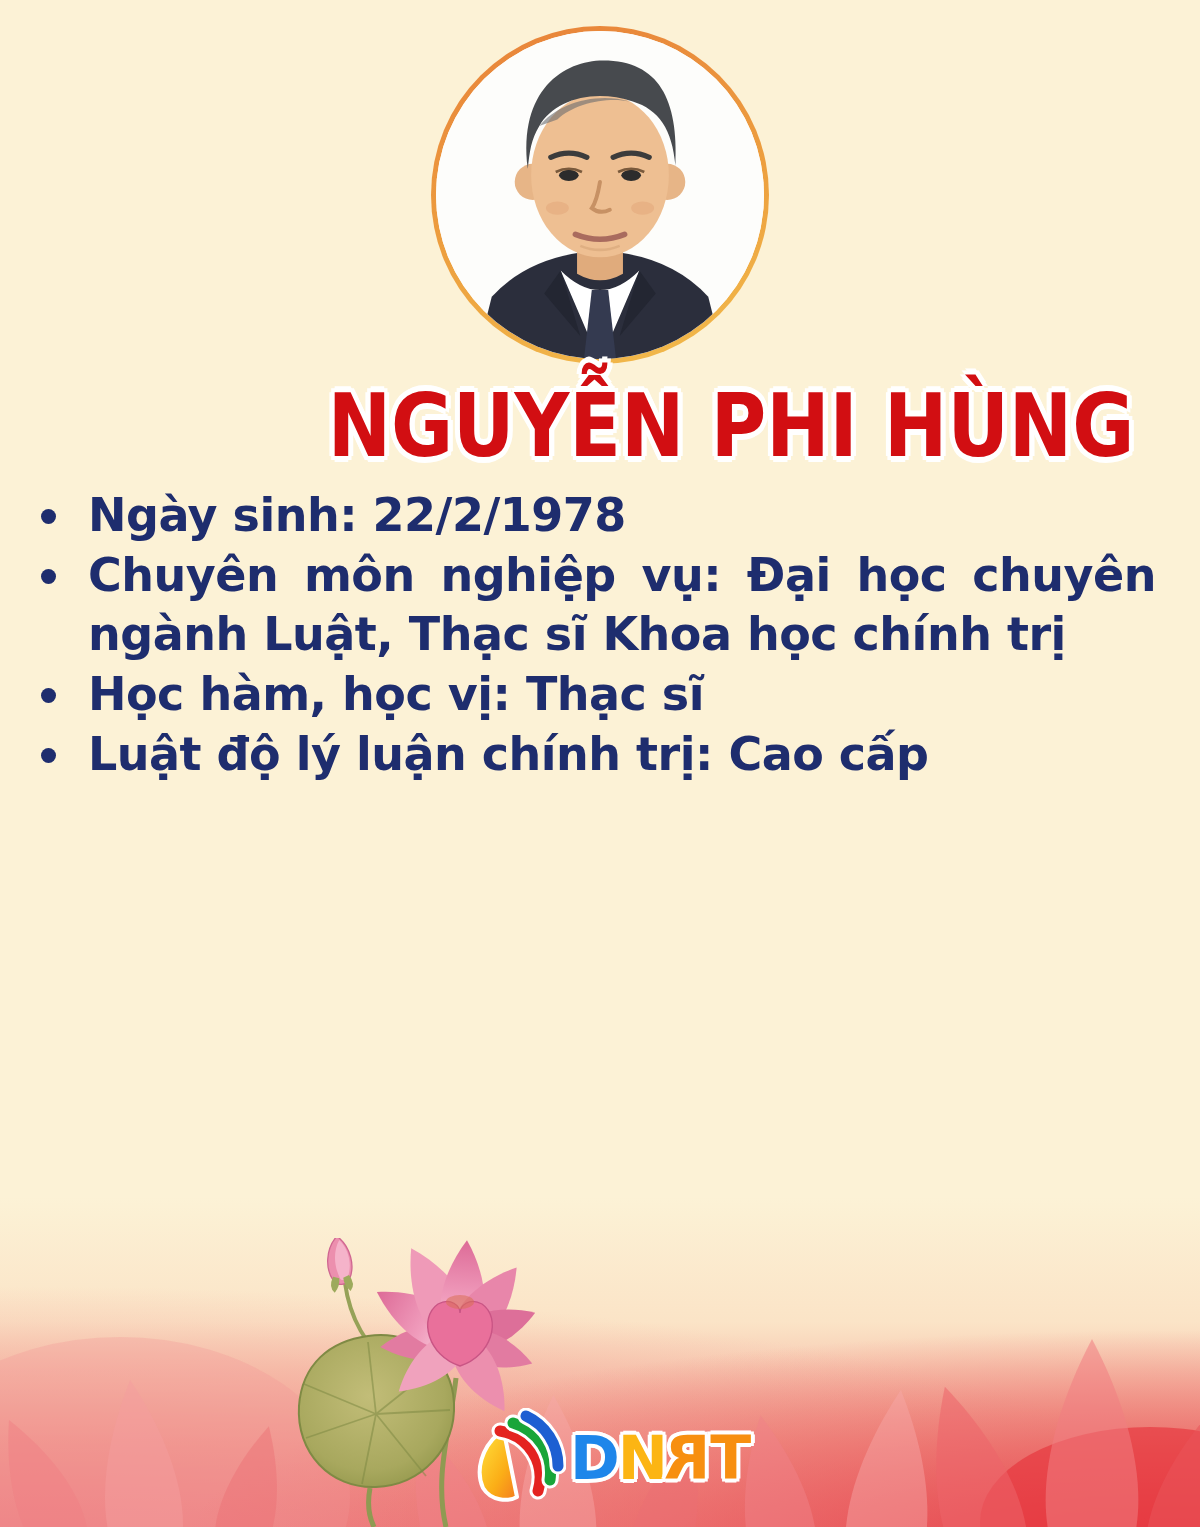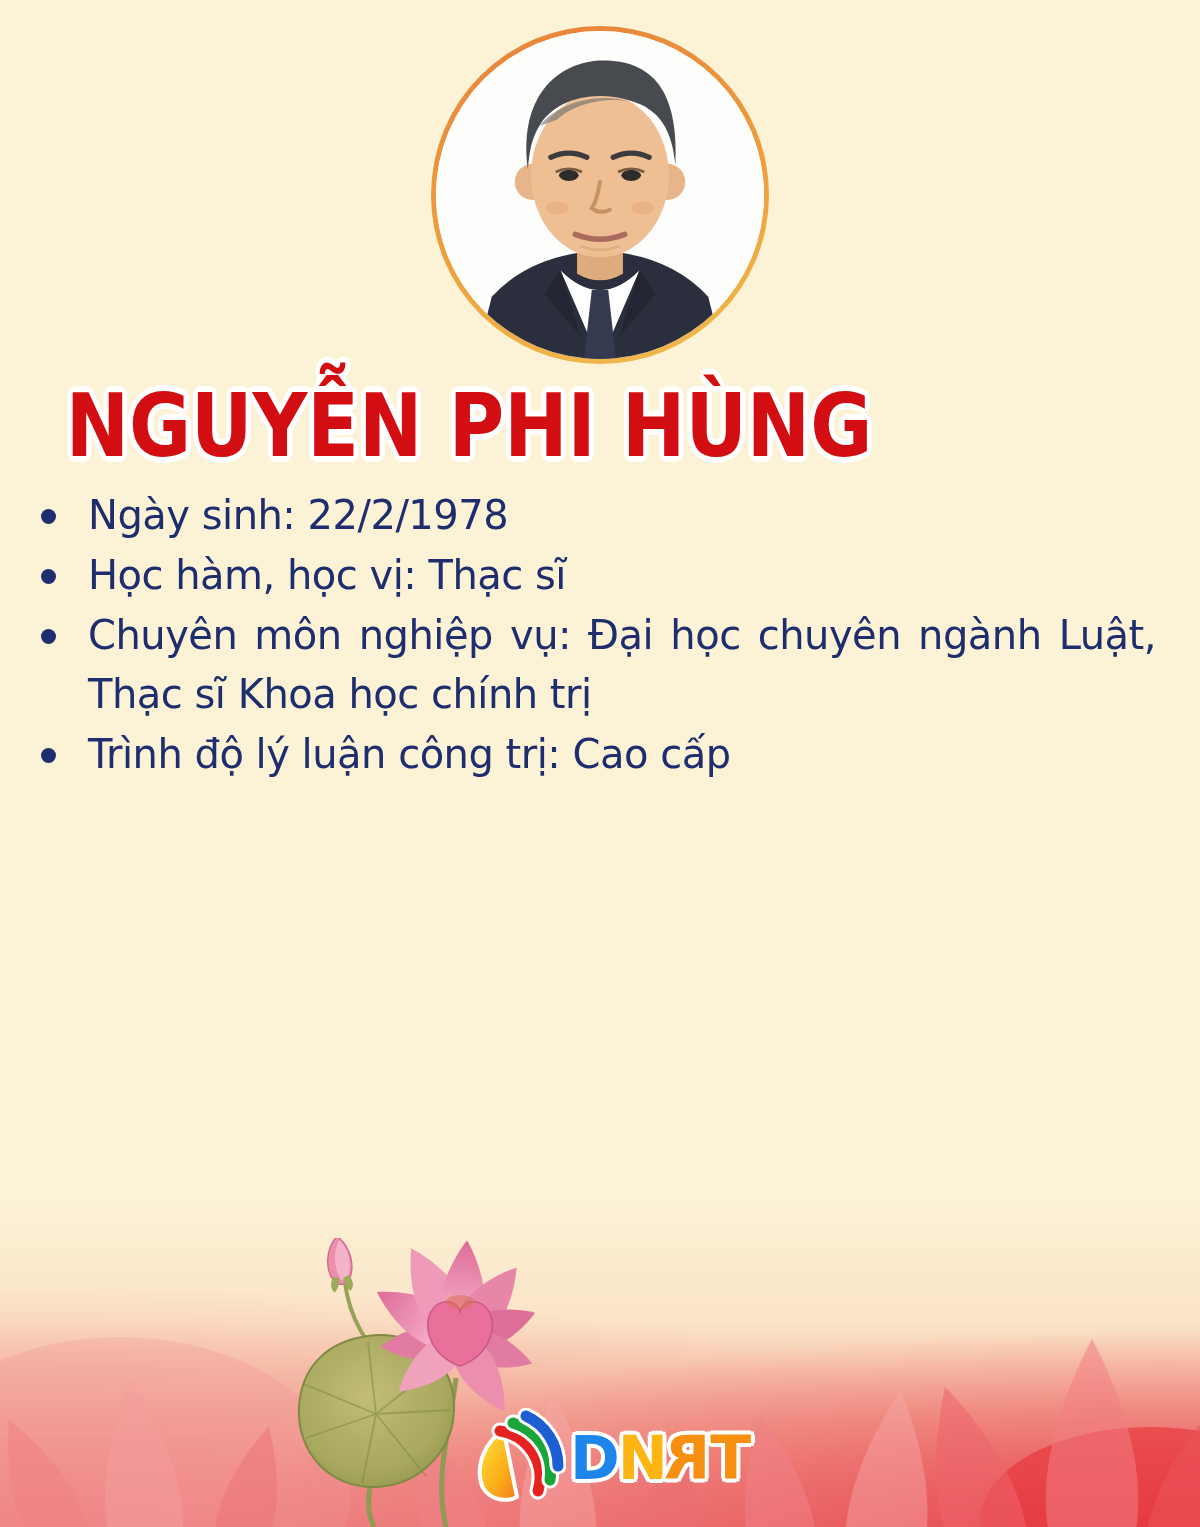--- a/index.html
+++ b/index.html
@@ -39,21 +39,21 @@
     background:linear-gradient(165deg,var(--ring1) 0%,#eda03f 55%,var(--ring2) 100%);
     z-index:2;
   }
   .portrait-inner{
     width:100%;height:100%;
     border-radius:50%;
     background:#fdfdfb;
     overflow:hidden;
   }
   
-  .name-wrap{position:relative;margin-top:16px;text-align:left;z-index:2;}
+  .name-wrap{position:relative;margin-top:16px;text-align:right;z-index:2;}
   .person-name{
     display:inline-block;
     font-size:88px;
     font-weight:bold;
     line-height:1.04;
     color:var(--red);
     white-space:nowrap;
     transform:scaleX(.86);
     transform-origin:center;
     letter-spacing:0;
@@ -63,22 +63,22 @@
   }
   
   ul.bio{
     list-style:none;
     margin:14px 44px 0 88px;
     z-index:2;position:relative;
   }
   ul.bio li{
     position:relative;
     color:var(--navy);
-    font-weight:normal;
-    font-size:40px;
+    font-weight:bold;
+    font-size:46px;
     line-height:59px;
     letter-spacing:-.5px;
     text-align:justify;
     margin-bottom:1px;
   }
   ul.bio li::before{
     content:"";
     position:absolute;
     left:-47px;top:23px;
     width:15px;height:15px;
@@ -176,23 +176,23 @@
       </svg>
     </div>
   </div>
 
   <div class="name-wrap">
     <h1 class="person-name">NGUYỄN PHI HÙNG</h1>
   </div>
 
   <ul class="bio">
     <li>Ngày sinh: 22/2/1978</li>
+    <li>Chuyên môn nghiệp vụ: Đại học chuyên ngành Luật, Thạc sĩ Khoa học chính trị</li>
     <li>Học hàm, học vị: Thạc sĩ</li>
-    <li>Chuyên môn nghiệp vụ: Đại học chuyên ngành Luật, Thạc sĩ Khoa học chính trị</li>
-    <li>Trình độ lý luận công trị: Cao cấp</li>
+    <li>Luật độ lý luận chính trị: Cao cấp</li>
   </ul>
 
   <svg class="lotus" viewBox="0 0 300 289">
     <defs>
       <radialGradient id="leafG" cx="45%" cy="40%" r="70%">
         <stop offset="0%" stop-color="#c2bd78"></stop>
         <stop offset="70%" stop-color="#a8a85e"></stop>
         <stop offset="100%" stop-color="#8f9448"></stop>
       </radialGradient>
       <linearGradient id="petG" x1="0" y1="0" x2="0" y2="1">

